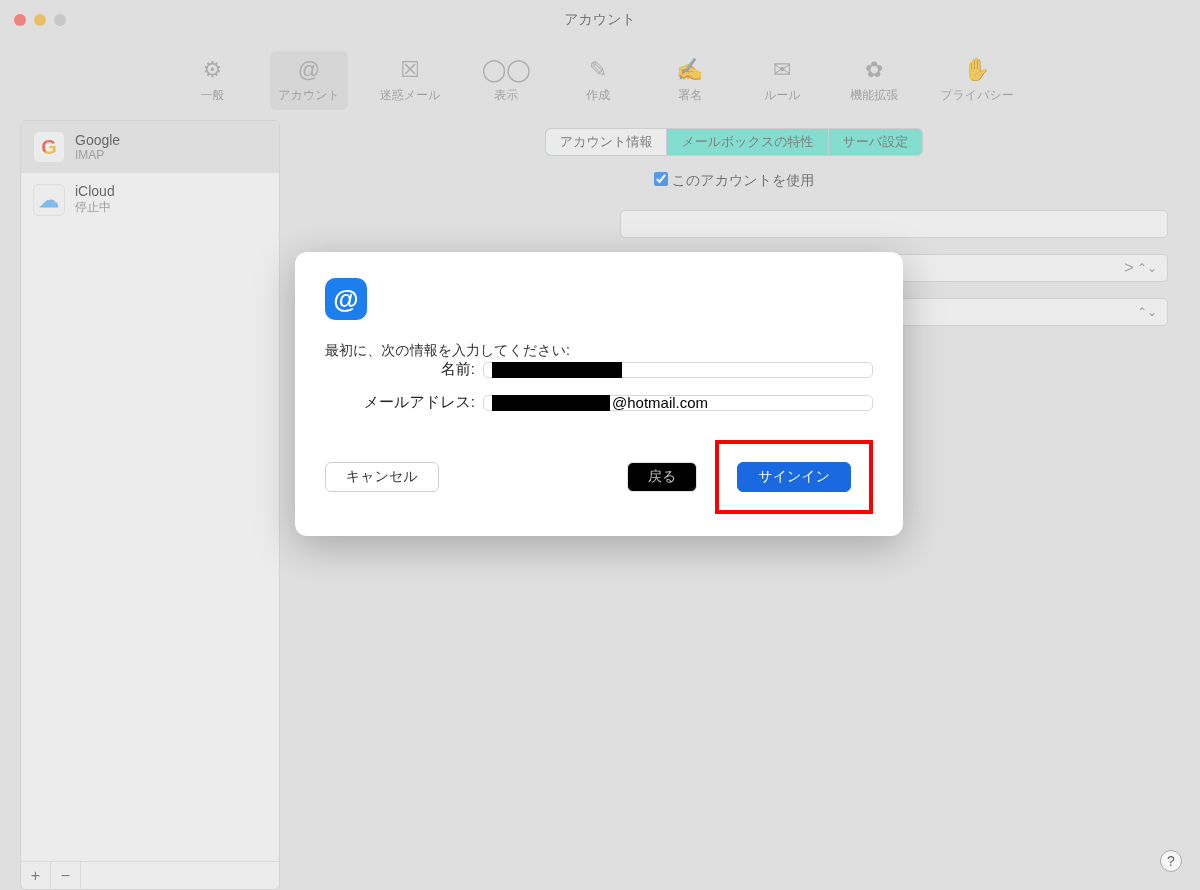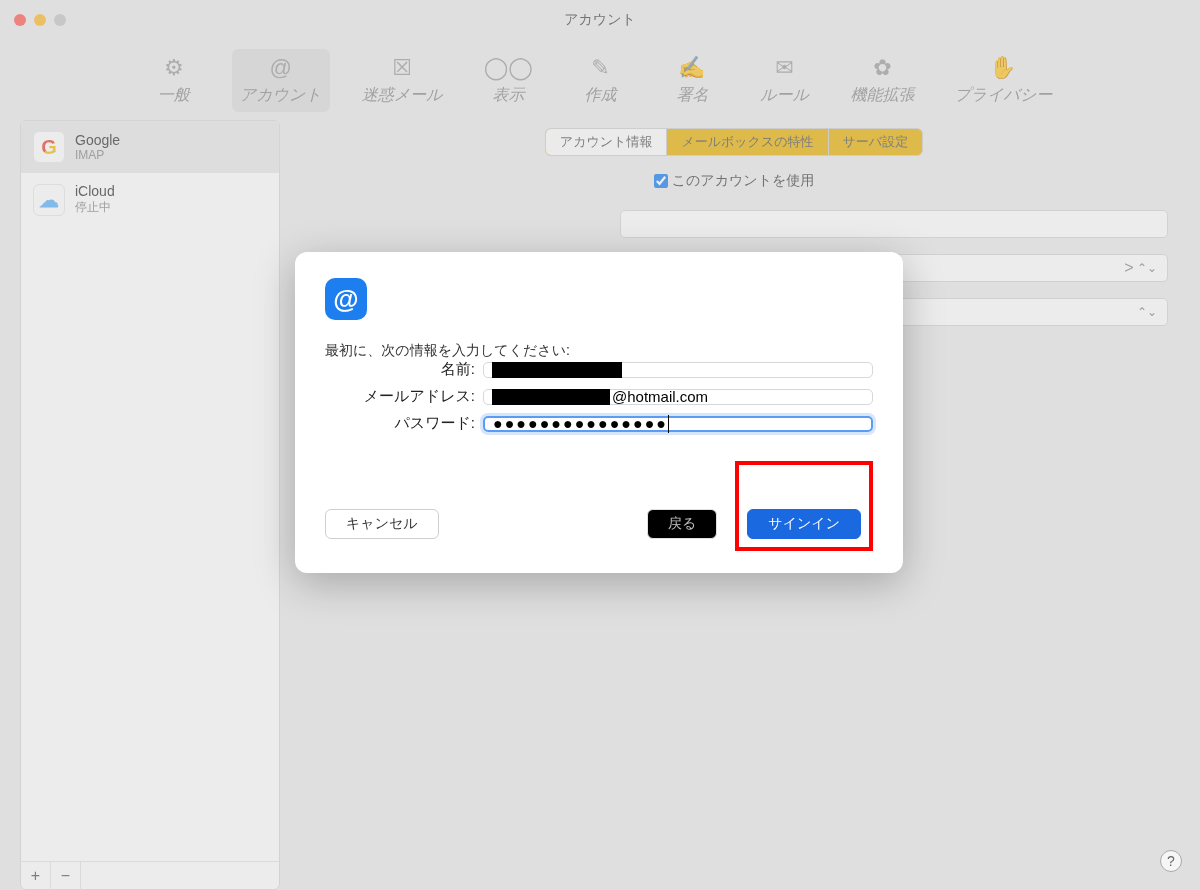--- a/index.html
+++ b/index.html
@@ -12,71 +12,71 @@
 .dot.red { background: #ff5f57; }
 .dot.yellow { background: #febc2e; }
 .dot.green { background: #c6c6c6; }
 .win-title { position: absolute; left: 0; right: 0; text-align: center; font-size: 14px; color: #444; font-weight: 500; }
 
 
 .toolbar { height: 80px; display: flex; justify-content: center; align-items: center; gap: 24px; background: #ececec; border-bottom: 0; }
 .tb-item { display: flex; flex-direction: column; align-items: center; gap: 4px; padding: 6px 8px; border-radius: 6px; cursor: pointer; color: #8a8a8a; min-width: 68px; }
 .tb-item.selected { background: #dedede; }
 .tb-icon { width: 28px; height: 26px; display: flex; align-items: center; justify-content: center; font-size: 22px; color: #9e9e9e; }
-.tb-label { font-size: 16px; color: #8d8d8d; white-space: nowrap; font-style: italic; }
+.tb-label { font-size: 12px; color: #8d8d8d; white-space: nowrap; }
 
 
 .content { display: flex; padding: 0 20px; gap: 8px; height: calc(100% - 120px); position: relative; }
 .sidebar { width: 260px; background: #fff; border: 1px solid #d9d9d9; border-radius: 6px; display: flex; flex-direction: column; }
 .acct-item { display: flex; align-items: center; gap: 10px; padding: 10px 12px; cursor: pointer; }
 .acct-item.selected { background: #e8e8e8; }
 .acct-icon { width: 32px; height: 32px; border-radius: 6px; background: #fff; display: flex; align-items: center; justify-content: center; font-weight: bold; font-size: 20px; border: 1px solid #e8e8e8; }
 .acct-text { display: flex; flex-direction: column; }
 .acct-name { font-size: 14px; color: #333; text-align: right; }
 .acct-sub { font-size: 12px; color: #888; }
 .sidebar-spacer { flex: 1; }
 .sidebar-footer { height: 28px; border-top: 1px solid #e3e3e3; display: flex; }
 .sf-btn { width: 30px; height: 28px; border: 0; background: none; border-right: 1px solid #e3e3e3; font-size: 16px; color: #555; cursor: pointer; }
 
 .detail { flex: 1; padding: 8px 12px; }
 .seg { display: flex; justify-content: center; margin-bottom: 16px; }
-.seg-inner { display: flex; border: 1px solid #cfcfcf; border-radius: 6px; overflow: hidden; background: #eab308; }
+.seg-inner { display: flex; border: 1px solid #cfcfcf; border-radius: 6px; overflow: hidden; background: #5eead4; }
 .seg-btn { padding: 4px 14px; font-size: 13px; color: #555; background: transparent; border: 0; border-right: 1px solid #cfcfcf; cursor: pointer; }
 .seg-btn:last-child { border-right: 0; }
 .seg-btn.sel { background: #fefefe; }
-.chk-row { display: flex; justify-content: center; align-items: center; gap: 4px; font-size: 14px; color: #444; margin-bottom: 20px; }
+.chk-row { display: flex; justify-content: center; gap: 4px; font-size: 14px; color: #444; margin-bottom: 20px; }
 .chk { width: 14px; height: 14px; accent-color: #1a7ff0; }
 
 .field-row { margin-left: 320px; margin-bottom: 16px; }
 .select-look { background: #fff; border: 1px solid #d6d6d6; border-radius: 5px; height: 28px; display: flex; align-items: center; justify-content: flex-end; padding: 0 10px; color: #888; position: relative; }
 .select-caret { font-size: 12px; color: #888; }
 
 
 .overlay { position: absolute; inset: 0; background: rgba(200,200,200,0.35); }
 
 .modal { position: absolute; left: 295px; top: 252px; width: 608px; background: #fff; border-radius: 12px; box-shadow: 0 10px 40px rgba(0,0,0,0.25); padding: 26px 30px 22px 30px; }
 .modal-head { display: flex; align-items: center; gap: 14px; margin-bottom: 22px; }
 .modal-icon { width: 42px; height: 42px; border-radius: 10px; background: #1d7ef0; display: flex; align-items: center; justify-content: center; color: #fff; font-size: 26px; font-weight: bold; }
 .modal-title { font-size: 17px; font-weight: 600; color: #222; }
 .modal-instr { font-size: 14px; color: #333; }
 
-.form-row { display: flex; align-items: center; margin-bottom: 8px; }
+.form-row { display: flex; align-items: center; margin-bottom: 14px; }
 .form-label { width: 158px; text-align: right; padding-right: 8px; font-size: 15px; color: #222; }
 .form-input { flex: 1; border: 1px solid #d8d8d8; border-radius: 5px; height: 16px; padding: 0 8px; font-size: 15px; display: flex; align-items: center; }
 .form-input.focus { border: 2px solid #5a9bf4; box-shadow: 0 0 0 3px rgba(90,155,244,0.25); }
 .redact { display: inline-block; background: #000; height: 16px; margin-right: 2px; }
 .pwd-dots { letter-spacing: 2px; font-size: 16px; }
 .cursor { display: inline-block; width: 1px; height: 18px; background: #000; vertical-align: middle; }
 
 .modal-buttons { display: flex; justify-content: space-between; align-items: center; margin-top: 28px; }
-.btn { height: 30px; padding: 0 20px; border-radius: 6px; font-size: 14px; cursor: pointer; margin-top: 36px; }
+.btn { height: 30px; padding: 0 20px; border-radius: 6px; font-size: 14px; cursor: pointer; }
 .btn.cancel { background: #fff; border: 1px solid #cfcfcf; color: #333; }
 .btn.back { background: #000000; border: 1px solid #e2e2e2; color: #bdbdbd; cursor: default; }
 .btn.signin { background: #1a69e0; border: 1px solid #1a69e0; color: #fff; font-weight: 500; }
-.signin-wrap { border: 4px solid #ff0000; padding: 8px; display: inline-block; }
+.signin-wrap { border: 4px solid #ff0000; padding: 18px; display: inline-block; }
 .btn-right { display: flex; gap: 18px; align-items: center; }
 
 .help { position: absolute; right: 18px; bottom: 18px; width: 22px; height: 22px; border-radius: 50%; border: 1.5px solid #aaa; background: #f6f6f6; display: flex; align-items: center; justify-content: center; font-size: 14px; color: #666; cursor: pointer; }
 
 
 .google-g { background: linear-gradient(135deg,#4285F4 0 25%, #EA4335 25% 50%, #FBBC05 50% 75%, #34A853 75%); -webkit-background-clip: text; color: transparent; font-family: Arial; font-weight: bold; }
 .icloud-c { color: #5fb3ff; }
 </style>
 </head>
 <body>
@@ -197,27 +197,20 @@
       <span class="redact" style="width:130px;"></span>
     </div>
   </div>
   <div class="form-row">
     <div class="form-label">メールアドレス:</div>
     <div class="form-input">
       <span class="redact" style="width:118px;"></span>
       <span>@hotmail.com</span>
     </div>
   </div>
-  <div class="form-row">
-    <div class="form-label">パスワード:</div>
-    <div class="form-input focus">
-      <span class="pwd-dots">●●●●●●●●●●●●●●●</span>
-        <span class="cursor"></span>
-    </div>
-  </div>
 
   <div class="modal-buttons">
     <button class="btn cancel">キャンセル</button>
     <div class="btn-right">
       <button class="btn back">戻る</button>
       <span class="signin-wrap">
         <button class="btn signin">サインイン</button>
       </span>
     </div>
   </div>

